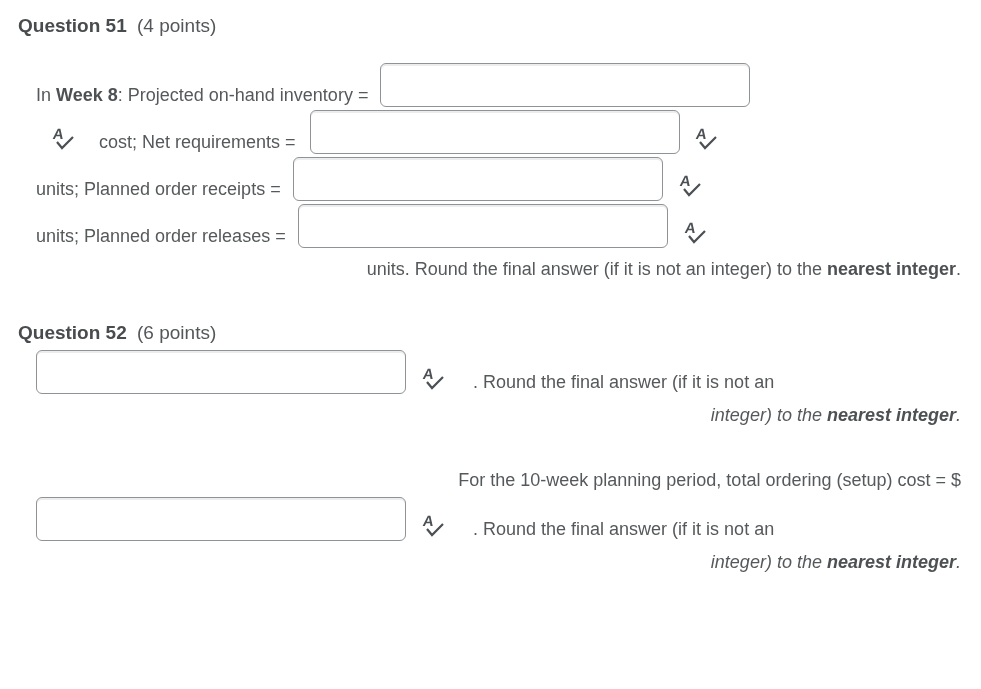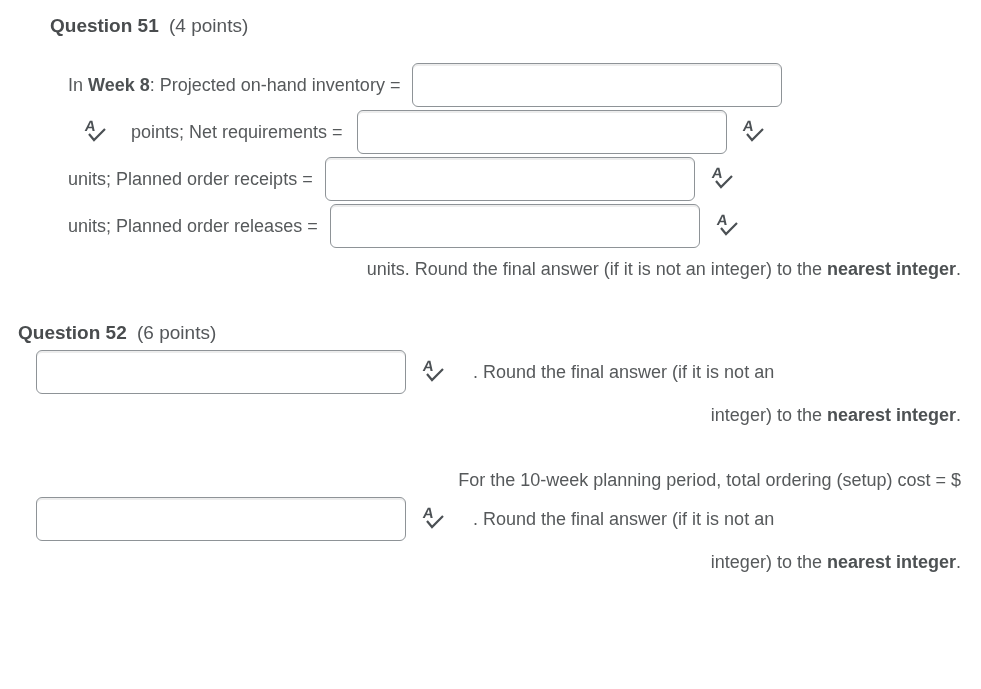--- a/index.html
+++ b/index.html
@@ -9,36 +9,36 @@
     box-sizing: border-box;
     padding: 15px 20px 0 18px;
     background: #ffffff;
     font-family: "Liberation Sans", "DejaVu Sans", sans-serif;
     font-size: 18px;
     color: #56595b;
     overflow: hidden;
   }
 
   section.question { margin: 0; }
-  section.q51 { margin-bottom: 41px; margin-left: 32px; }
+  section.q51 { margin-bottom: 41px; }
   section.q52 { margin-bottom: 43px; }
 
   h2.qtitle {
     margin: 0;
     font-size: 19px;
     line-height: 22px;
     font-weight: 400;
     color: #494c4e;
   }
   h2.qtitle strong { font-weight: 700; }
   h2.qtitle .pts { margin-left: 5px; color: #54575a; }
 
   .qbody { margin-left: 18px; }
 
-  .frow { display: flex; align-items: center; }
+  .frow { display: flex; align-items: flex-end; }
   .q51 .frow { margin-bottom: 3px; height: 44px; }
   .q51 .frow.first { margin-top: 26px; }
 
   .t { white-space: pre-wrap; line-height: 24px; }
   .t strong { font-weight: 700; color: #4d5153; }
 
   .blank {
     box-sizing: border-box;
     width: 370px;
     height: 44px;
@@ -77,21 +77,21 @@
     font-size: 15px;
     line-height: 1;
     font-weight: 700;
     transform: skewX(-8deg);
   }
   .sc-check { position: absolute; left: 4px; top: 10px; }
 
   .pline { margin: 0; line-height: 21px; text-align: right; }
   .q52 .pline.l1, .q53 .pline.l1 { margin-top: 29px; }
   .q52 .frow, .q53 .frow { margin-top: 6px; height: 44px; }
-  .pline.l3 { margin-top: 9px; line-height: 24px; }
+  .pline.l3 { margin-top: 9px; line-height: 24px; font-style: italic; }
   .q51 .pline.l5 { margin-top: 9px; line-height: 24px; }
 </style>
 </head>
 <body>
 
 <main>
 
   <section class="question q51">
     <h2 class="qtitle">
       <strong>Question 51</strong>
@@ -104,21 +104,21 @@
         <input type="text" class="blank ml12" value="" style="">
       </div>
 
       <div class="frow">
         <span class="spellcheck ml16">
           <span class="sc-a">A</span>
           <svg class="sc-check" width="19" height="15" viewBox="0 0 19 15">
               <polyline points="1,6 6,12 17,1" fill="none" stroke="currentColor" stroke-width="2.2"></polyline>
             </svg>
         </span>
-        <span class="t ml22">points; Net requirements =</span>
+        <span class="t ml22">cost; Net requirements =</span>
         <input type="text" class="blank ml14" value="" style="">
         <span class="spellcheck ml15">
           <span class="sc-a">A</span>
           <svg class="sc-check" width="19" height="15" viewBox="0 0 19 15">
               <polyline points="1,6 6,12 17,1" fill="none" stroke="currentColor" stroke-width="2.2"></polyline>
             </svg>
         </span>
       </div>
 
       <div class="frow">

